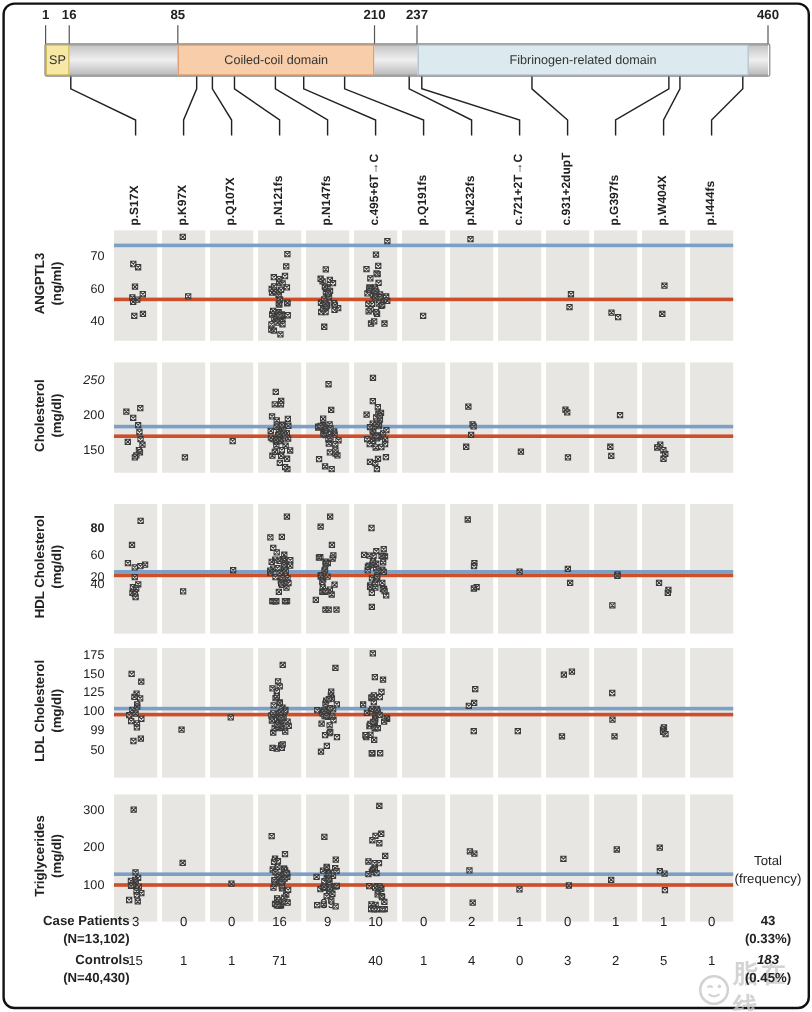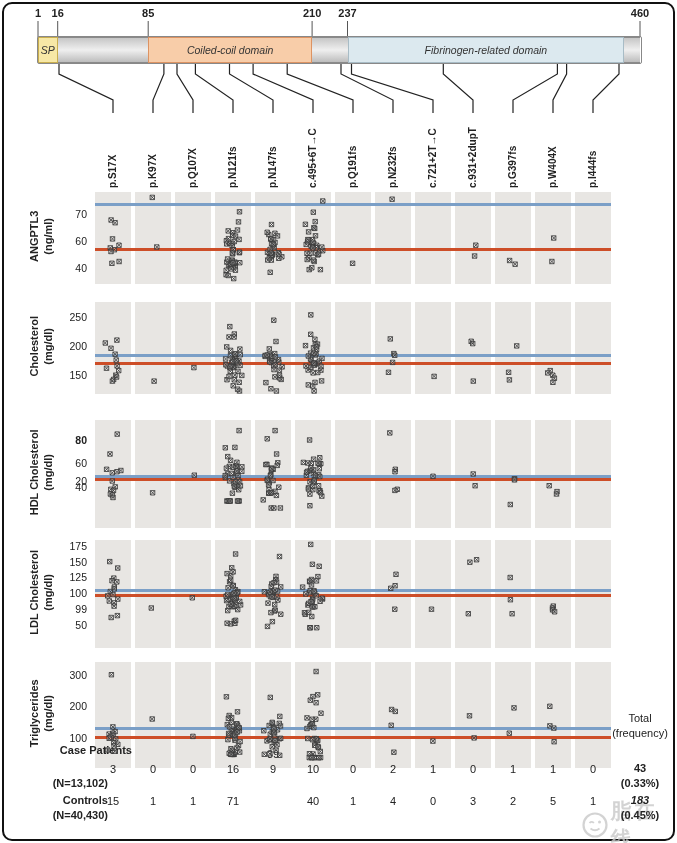--- a/index.html
+++ b/index.html
@@ -3,21 +3,21 @@
 <meta charset="utf-8">
 <style>
   html,body{margin:0;padding:0;background:#fff;}
   .stage{position:relative;width:677px;height:843px;background:#fff;
          font-family:"Liberation Sans",sans-serif;color:#222;overflow:hidden;}
   .frame{position:absolute;inset:2px;border:2px solid #111;border-radius:10px;pointer-events:none;}
   .pos-label{position:absolute;width:30px;text-align:center;font-size:11px;font-weight:bold;color:#222;}
   .seg{position:absolute;top:37px;height:26px;box-sizing:border-box;display:flex;align-items:center;justify-content:center;}
   .seg-gray{background:linear-gradient(180deg,#c6c6c6 0%,#efefef 50%,#bdbdbd 100%);
             border-top:1px solid #8a8a8a;border-bottom:1px solid #8a8a8a;}
-  .seg-label{font-size:10.5px;color:#333;white-space:nowrap;font-style:italic;}
+  .seg-label{font-size:10.5px;color:#333;white-space:nowrap;}
   .bar-outline{position:absolute;left:37px;top:36px;width:605px;height:28px;box-sizing:border-box;
                border:1px solid #888;border-radius:2px;pointer-events:none;}
   .mut-label{position:absolute;width:84px;height:16px;font-size:10px;font-weight:bold;white-space:nowrap;
              text-align:left;transform:rotate(-90deg);line-height:16px;}
   .ylabel{position:absolute;width:120px;font-size:11px;font-weight:bold;text-align:center;
           transform:rotate(-90deg);line-height:1.3;}
   .ytick{position:absolute;left:55px;width:32px;height:14px;line-height:14px;text-align:right;font-size:10.5px;}
   .panel{position:absolute;width:36px;}
   .refline{position:absolute;left:95px;width:516px;height:3px;}
   .pts{position:absolute;}
@@ -268,21 +268,21 @@
           <path d="M454.7 67.3h4.4v4.4h-4.4zM454.7 67.3l4.4 4.4M459.1 67.3l-4.4 4.4"></path>
         </g>
         <g fill="rgba(255,255,255,0.3)" stroke="#3a3a3a" stroke-width="0.85"></g>
       </svg>
       <div class="ylabel" style="left: -19px; top: 332px;">
         <div>Cholesterol</div>
         <div>(mg/dl)</div>
       </div>
       <div class="ytick" style="top: 368.248px;">150</div>
       <div class="ytick" style="top: 338.949px;">200</div>
-      <div class="ytick" style="top: 309.65px;">250</div>
+      <div class="ytick" style="top: 309.65px; font-style: italic;">250</div>
       <div class="panel" style="left: 95px; top: 302px; height: 92px; background: rgb(232, 230, 227);"></div>
       <div class="panel" style="left: 135px; top: 302px; height: 92px; background: rgb(232, 230, 227);"></div>
       <div class="panel" style="left: 175px; top: 302px; height: 92px; background: rgb(232, 230, 227);"></div>
       <div class="panel" style="left: 215px; top: 302px; height: 92px; background: rgb(232, 230, 227);"></div>
       <div class="panel" style="left: 255px; top: 302px; height: 92px; background: rgb(232, 230, 227);"></div>
       <div class="panel" style="left: 295px; top: 302px; height: 92px; background: rgb(232, 230, 227);"></div>
       <div class="panel" style="left: 335px; top: 302px; height: 92px; background: rgb(232, 230, 227);"></div>
       <div class="panel" style="left: 375px; top: 302px; height: 92px; background: rgb(232, 230, 227);"></div>
       <div class="panel" style="left: 415px; top: 302px; height: 92px; background: rgb(232, 230, 227);"></div>
       <div class="panel" style="left: 455px; top: 302px; height: 92px; background: rgb(232, 230, 227);"></div>
@@ -1030,21 +1030,21 @@
     <svg width="30" height="30">
       <circle cx="15" cy="15" r="11.5" fill="none" stroke="#c9c9c9" stroke-width="2.2"></circle>
       <path d="M9.5 13 q2.2 -2.4 4.4 0" fill="none" stroke="#c9c9c9" stroke-width="1.8"></path>
       <circle cx="19.5" cy="12" r="1.5" fill="#c9c9c9"></circle>
       <path d="M10.5 18.5 q4.5 3.6 9 0" fill="none" stroke="#c9c9c9" stroke-width="1.8"></path>
     </svg>
     <span>脂在线</span>
   </div>
 
   <div id="tableblock">
-      <div class="tlabel" style="top: 744px; padding-left: 24px;">Case Patients</div>
+      <div class="tlabel" style="top: 762px;">Case Patients</div>
       <div class="tlabel" style="top: 777px;">(N=13,102)</div>
       <div class="tcell" style="left: 95px; top: 763px;">3</div>
       <div class="tcell" style="left: 135px; top: 763px;">0</div>
       <div class="tcell" style="left: 175px; top: 763px;">0</div>
       <div class="tcell" style="left: 215px; top: 763px;">16</div>
       <div class="tcell" style="left: 255px; top: 763px;">9</div>
       <div class="tcell" style="left: 295px; top: 763px;">10</div>
       <div class="tcell" style="left: 335px; top: 763px;">0</div>
       <div class="tcell" style="left: 375px; top: 763px;">2</div>
       <div class="tcell" style="left: 415px; top: 763px;">1</div>

